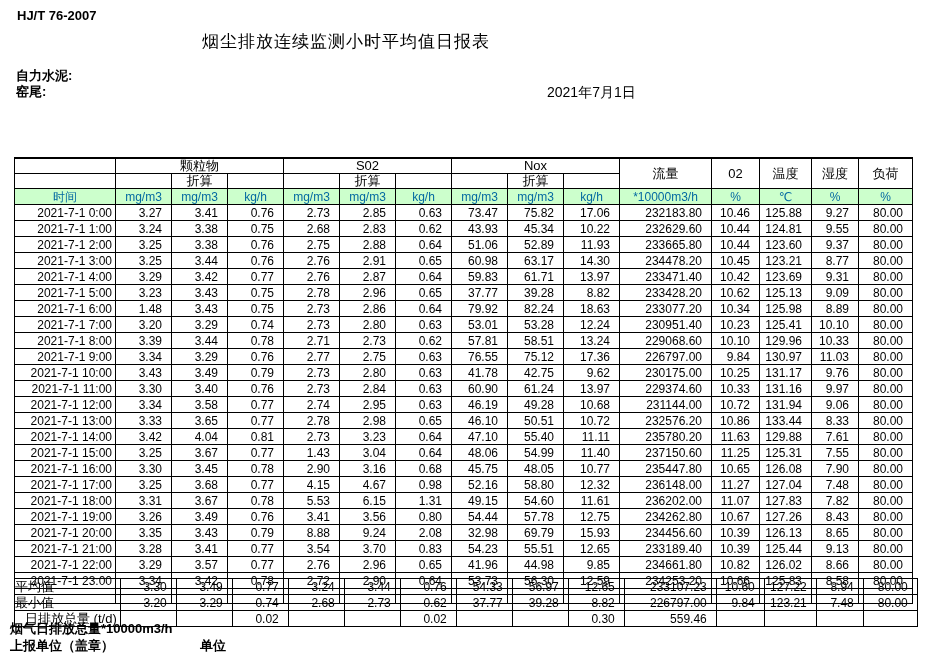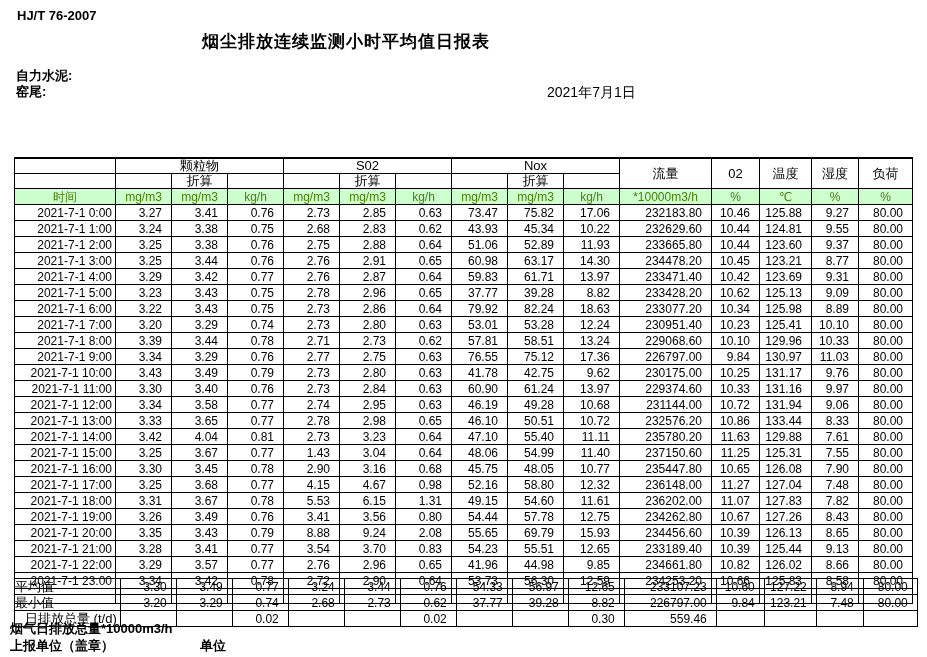--- a/index.html
+++ b/index.html
@@ -1,33 +1,33 @@
 <!DOCTYPE html>
 <html><head>
 <meta charset="utf-8">
 <style>
   html,body{margin:0;padding:0;background:#fff;}
   body{width:927px;height:657px;position:relative;overflow:hidden;
        font-family:"Liberation Sans","DejaVu Sans",sans-serif;color:#000;}
   .abs{position:absolute;white-space:nowrap;}
   .standard{left:17px;top:8px;font-size:13px;font-weight:bold;}
-  .title{left:202px;top:30px;font-size:17px;font-weight:bold;letter-spacing:1px;}
+  .title{left:202px;top:30px;font-size:17px;font-weight:normal;letter-spacing:1px;}
   .company{left:16px;top:67px;font-size:13px;font-weight:bold;}
   .station{left:16px;top:83px;font-size:13px;font-weight:bold;}
   .date{left:547px;top:84px;font-size:14px;}
   table{border-collapse:collapse;table-layout:fixed;margin-top:40px;}
   #main-table{position:absolute;left:14px;top:117px;border-top:2px solid #000;}
   #summary-table{position:absolute;left:14px;top:538px;}
   td,th{border:1px solid #000;overflow:hidden;white-space:nowrap;
         font-size:12px;font-weight:normal;padding:0;height:15px;line-height:14px;}
   thead tr.h1 td, thead tr.h1 th, thead tr.h2 td, thead tr.h2 th{height:14px;}
   th{text-align:center;font-size:13px;}
   td.num{text-align:right;padding-right:9px;}
   td.time-cell{text-align:right;padding-right:3px;}
-  tr.green th{background:#ccffcc;color:#4d7c0f;font-size:12px;}
+  tr.green th{background:#ccffcc;color:#0369a1;font-size:12px;}
   td.sum-label{text-align:left;padding-right:3px;font-size:13px;}
   tr.total-row td.sum-label{text-align:left;padding-left:10px;}
   tr.empty-row td{height:14px;}
   .footer-note{left:10px;top:620px;font-size:13px;font-weight:bold;}
   .footer-report-unit{left:10px;top:637px;font-size:13px;font-weight:bold;}
   .footer-unit{left:200px;top:637px;font-size:13px;font-weight:bold;}
 </style>
 </head>
 <body>
 
@@ -195,21 +195,21 @@
         <td class="num">39.28</td>
         <td class="num">8.82</td>
         <td class="num">233428.20</td>
         <td class="num">10.62</td>
         <td class="num">125.13</td>
         <td class="num">9.09</td>
         <td class="num">80.00</td>
       </tr>
       <tr>
         <td class="time-cell">2021-7-1 6:00</td>
-        <td class="num">3.22</td>
+        <td class="num">1.48</td>
         <td class="num">3.43</td>
         <td class="num">0.75</td>
         <td class="num">2.73</td>
         <td class="num">2.86</td>
         <td class="num">0.64</td>
         <td class="num">79.92</td>
         <td class="num">82.24</td>
         <td class="num">18.63</td>
         <td class="num">233077.20</td>
         <td class="num">10.34</td>
@@ -439,21 +439,21 @@
         <td class="num">80.00</td>
       </tr>
       <tr>
         <td class="time-cell">2021-7-1 20:00</td>
         <td class="num">3.35</td>
         <td class="num">3.43</td>
         <td class="num">0.79</td>
         <td class="num">8.88</td>
         <td class="num">9.24</td>
         <td class="num">2.08</td>
-        <td class="num">55.65</td>
+        <td class="num">32.98</td>
         <td class="num">69.79</td>
         <td class="num">15.93</td>
         <td class="num">234456.60</td>
         <td class="num">10.39</td>
         <td class="num">126.13</td>
         <td class="num">8.65</td>
         <td class="num">80.00</td>
       </tr>
       <tr>
         <td class="time-cell">2021-7-1 21:00</td>

